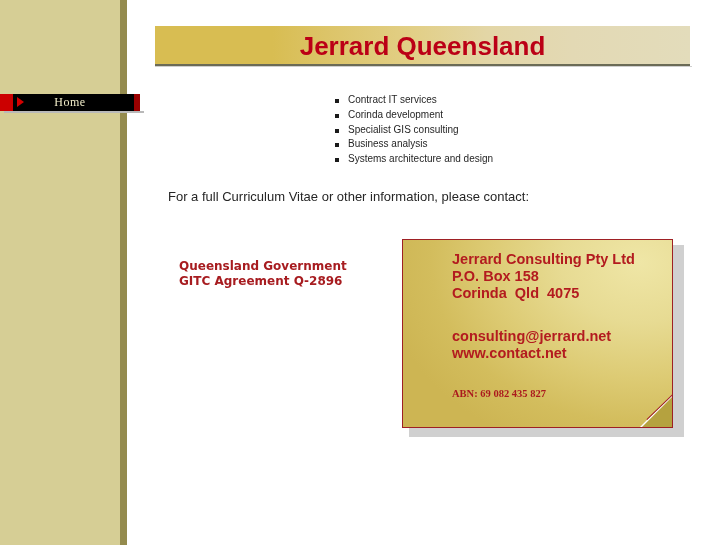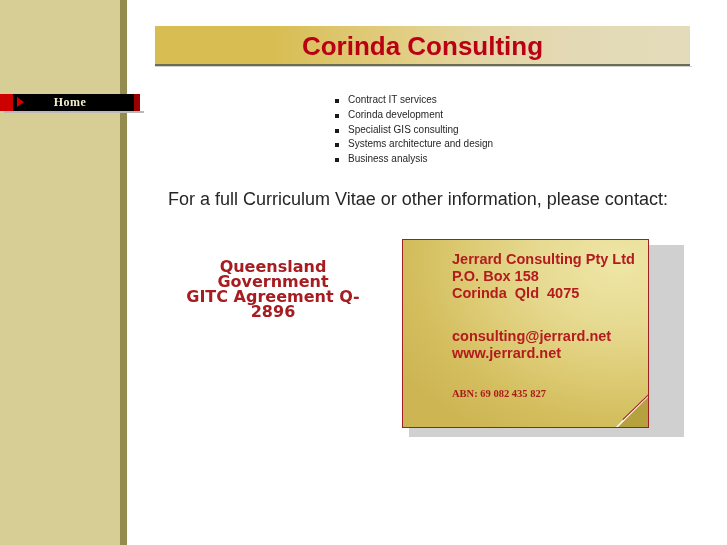--- a/index.html
+++ b/index.html
@@ -78,21 +78,21 @@
     border-left: 7px solid #d40000;
   }
   #home-label {
     position: absolute;
     left: 0;
     top: 1px;
     width: 140px;
     text-align: center;
     color: #f2edc9;
     font-size: 12px;
-    font-weight: bold;
+    font-weight: normal;
     font-family: "Liberation Serif", serif;
     letter-spacing: 0.5px;
   }
   #home-shadow {
     position: absolute;
     left: 4px;
     top: 111px;
     width: 140px;
     height: 2px;
     background: #b9b9b9;
@@ -177,53 +177,52 @@
     width: 4px;
     height: 4px;
     background: #1a1a1a;
   }
 
   
   #contact-intro {
     position: absolute;
     left: 41px;
     top: 189px;
-    font-size: 18px;
+    font-size: 13px;
     color: #262626;
     font-family: "Liberation Sans", sans-serif;
   }
 
   
   #gitc-block {
     position: absolute;
     left: 52px;
     top: 259px;
     width: 188px;
-    text-align: center;
     color: #a71c20;
-    font-size: 16px;
+    font-size: 12px;
     font-weight: bold;
     line-height: 15px;
     font-family: "DejaVu Sans", sans-serif;
   }
 
   
   #contact-card-shadow {
     position: absolute;
     left: 282px;
     top: 245px;
     width: 275px;
     height: 192px;
     background: #d0d0d0;
   }
   #contact-card {
     position: absolute;
     left: 275px;
     top: 239px;
-    width: 247px;
+    width: 271px;
     height: 189px;
     border: 1px solid #9e2024;
     box-sizing: border-box;
     background:
       radial-gradient(ellipse 260px 200px at 88% 12%,
         #efe6a6 0%,
         #e7db93 30%,
         #ddcb74 58%,
         #d3bd5d 80%,
         #cdb553 100%);
@@ -296,47 +295,47 @@
 <div id="home-button">
   <div id="home-red-left"></div>
   <div id="home-arrow"></div>
   <div id="home-label">Home</div>
   <div id="home-red-right"></div>
 </div>
 
 <div id="main">
 
   <div id="header-banner">
-    <div id="site-title">Corinda Consulting</div>
+    <div id="site-title">Jerrard Queensland</div>
   </div>
   <div id="header-underline"></div>
   <div id="header-underline-2"></div>
 
   <ul id="services-list">
     <li>Contract IT services</li>
     <li>Corinda development</li>
     <li>Specialist GIS consulting</li>
+    <li>Business analysis</li>
     <li>Systems architecture and design</li>
-    <li>Business analysis</li>
   </ul>
 
   <div id="contact-intro">For a full Curriculum Vitae or other information, please contact:</div>
 
   <div id="gitc-block">
     <div>Queensland Government</div>
     <div>GITC Agreement Q-2896</div>
   </div>
 
   <div id="contact-card-shadow"></div>
   <div id="contact-card">
     <div class="card-line" id="card-line-1">Jerrard Consulting Pty Ltd</div>
     <div class="card-line" id="card-line-2">P.O. Box 158</div>
     <div class="card-line" id="card-line-3">Corinda  Qld  4075</div>
     <div class="card-line" id="card-line-4">consulting@jerrard.net</div>
-    <div class="card-line" id="card-line-5">www.jerrard.net</div>
+    <div class="card-line" id="card-line-5">www.contact.net</div>
     <div id="card-abn">ABN: 69 082 435 827</div>
 
     <div id="card-curl-white"></div>
     <div id="card-curl-fold"></div>
     <div id="card-curl-edge"></div>
   </div>
 
 </div>
 
 </body></html>

